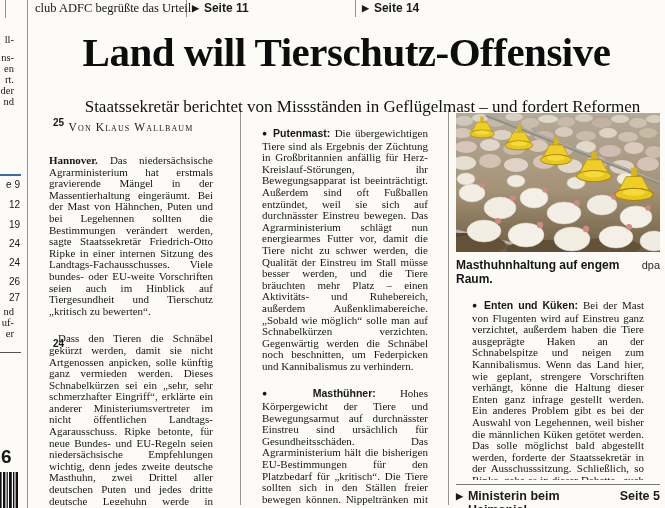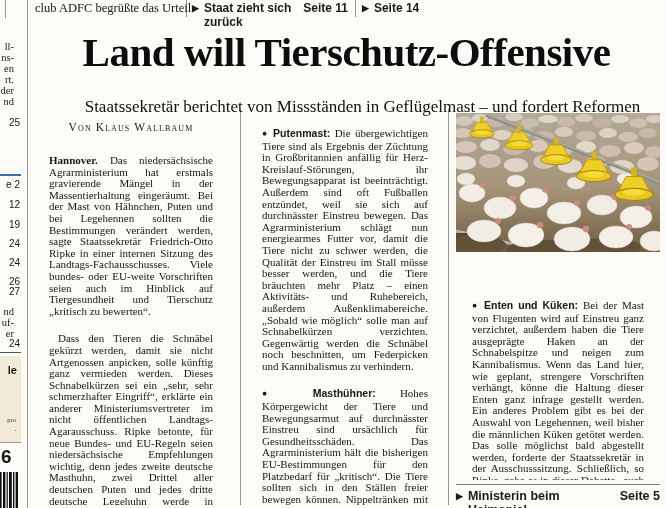--- a/index.html
+++ b/index.html
@@ -49,62 +49,57 @@
   .bottom-teaser{position:absolute;left:456px;top:489px;width:204px;display:flex;align-items:baseline;
     font-family:"Liberation Sans",sans-serif;font-size:12.5px;font-weight:600;color:#1b1b1b;}
   .bottom-teaser .arrow{font-size:9px;margin-right:5px;position:relative;top:-1px;}
   .bottom-teaser .t-label{flex:1;}
 
   
   .leftstrip{position:absolute;left:0;top:0;width:21px;height:508px;}
   .ls{position:absolute;width:20px;text-align:right;white-space:nowrap;}
   .ls.serif{font-size:10.5px;}
   .ls.num{font-family:"Liberation Sans",sans-serif;font-size:10px;}
-  .ls.bold{font-weight:normal;}
+  .ls.bold{font-weight:bold;padding-left:44px;}
   .blue-line{position:absolute;left:0;top:174px;width:21px;height:2px;background:#3b6ca8;}
   .ls-rule{position:absolute;left:0;top:352px;width:21px;height:1px;background:#555;}
   .ls-box{position:absolute;left:0;top:356px;width:21px;height:86px;background:#f0ead7;border-bottom:1px solid #9a968c;}
   .ls-box .bx1{position:absolute;right:4px;top:8px;font-family:"Liberation Sans",sans-serif;font-weight:bold;font-size:11px;}
   .ls-box .bx2{position:absolute;right:5px;top:60px;font-size:6.5px;color:#333;}
   .ls-box .bx3{position:absolute;right:5px;top:69px;font-size:6.5px;color:#333;}
   .big-num{position:absolute;left:1px;top:446px;font-family:"Liberation Sans",sans-serif;
     font-weight:bold;font-size:19px;}
   .barcode{position:absolute;left:0;top:472px;}
 </style>
 </head>
 <body>
 
 <div class="page">
 
   <div class="leftstrip">
-    <span class="ls serif" style="top:41px;width:14px">ll-</span>
+    <span class="ls serif" style="top:34px;width:14px">ll-</span>
     <span class="ls serif" style="top:52px;width:14px">ns-</span>
     <span class="ls serif" style="top:63px;width:14px">en</span>
     <span class="ls serif" style="top:74px;width:14px">rt.</span>
     <span class="ls serif" style="top:85px;width:14px">der</span>
     <span class="ls serif" style="top:96px;width:14px">nd</span>
     <span class="ls num bold" style="top:117px">25</span>
     <div class="blue-line"></div>
-    <span class="ls num" style="top:179px">e 2</span>
+    <span class="ls num" style="top:179px">e 9</span>
     <span class="ls num" style="top:199px">12</span>
     <span class="ls num" style="top:219px">19</span>
     <span class="ls num" style="top:238px">24</span>
     <span class="ls num" style="top:257px">24</span>
     <span class="ls num" style="top:276px">26</span>
-    <span class="ls num" style="top:286px">27</span>
+    <span class="ls num" style="top:292px">27</span>
     <span class="ls serif" style="top:306px;width:14px">nd</span>
     <span class="ls serif" style="top:317px;width:14px">uf-</span>
     <span class="ls serif" style="top:328px;width:14px">er</span>
     <span class="ls num bold" style="top:338px">24</span>
     <div class="ls-rule"></div>
-    <div class="ls-box">
-      <span class="bx1">le</span>
-      <span class="bx2">pro</span>
-      <span class="bx3">.</span>
-    </div>
     <span class="big-num">6</span>
     <svg class="barcode" width="18" height="36" viewBox="0 0 18 36">
       <rect x="0" y="0" width="18" height="36" fill="#ffffff"></rect>
       <rect x="0" y="0" width="1.6" height="36" fill="#111"></rect>
       <rect x="3" y="0" width="2.4" height="36" fill="#111"></rect>
       <rect x="6.6" y="0" width="1.2" height="36" fill="#111"></rect>
       <rect x="9" y="0" width="2.8" height="36" fill="#111"></rect>
       <rect x="13" y="0" width="1.4" height="36" fill="#111"></rect>
       <rect x="15.6" y="0" width="2.4" height="36" fill="#111"></rect>
     </svg>
@@ -113,21 +108,20 @@
   <div class="vline" style="left:5px;top:0;height:18px"></div>
   <div class="vline" style="left:27px;top:0;height:508px"></div>
   <div class="vline" style="left:186px;top:0;height:17px"></div>
   <div class="vline" style="left:355px;top:0;height:17px"></div>
   <div class="vline" style="left:240px;top:109px;height:396px"></div>
   <div class="vline" style="left:448px;top:109px;height:396px"></div>
 
   <span class="ts-serif">club ADFC begrüßte das Urteil.</span>
   <div class="teaser" style="left:192px;width:156px">
     <span class="arrow">▶</span>
-    <span class="t-label">Staat zieht sich zurück</span>
     <span class="page-ref">Seite 11</span>
   </div>
   <div class="teaser" style="left:362px;width:293px">
     <span class="arrow">▶</span>
     <span class="page-ref">Seite 14</span>
   </div>
 
   <h1 class="headline" style="margin:0">Land will Tierschutz-Offensive</h1>
   <h2 class="subheadline" style="margin:16px;font-weight:normal">Staatssekretär berichtet von Missständen in Geflügelmast – und fordert Reformen</h2>
   <div class="byline">Von Klaus Wallbaum</div>
@@ -263,20 +257,24 @@
         <g transform="translate(178,77) scale(1.12)">
             <rect x="-2.5" y="-20" width="5" height="9" fill="#d9b517"></rect>
             <polygon points="-7,-12 7,-12 14,1 -14,1" fill="#efcf26" stroke="#b6930e" stroke-width="0.8"></polygon>
             <ellipse cx="0" cy="4" rx="17" ry="5.5" fill="#e8c81f" stroke="#a8860b"></ellipse>
             <ellipse cx="0" cy="2.2" rx="10" ry="3" fill="#f4da3a"></ellipse>
           </g>
       </g>
     </svg>
   </div>
 
+  <div class="caption-row">
+    <span class="cap">Masthuhnhaltung auf engem Raum.</span>
+    <span class="credit">dpa</span>
+  </div>
 
   <div class="col" style="left:456px;top:284px;width:204px;height:196px">
     <p class="b-item"><span class="dot">●</span> <span class="b-label">Enten und Küken:</span> <span>Bei der Mast von Flugenten wird auf Einstreu ganz verzichtet, außerdem haben die Tiere ausgeprägte Haken an der Schnabelspitze und neigen zum Kannibalismus. Wenn das Land hier, wie geplant, strengere Vorschriften verhängt, könne die Haltung dieser Enten ganz infrage gestellt werden. Ein anderes Problem gibt es bei der Auswahl von Legehennen, weil bisher die männlichen Küken getötet werden. Das solle möglichst bald abgestellt werden, forderte der Staatssekretär in der Ausschusssitzung. Schließlich, so Ripke, gehe es in dieser Debatte „auch um die Mensch-Tier-Beziehung“.</span></p>
   </div>
 
   <div class="bt-rule"></div>
   <div class="bottom-teaser">
     <span class="arrow">▶</span>
     <span class="t-label">Ministerin beim Heimspiel</span>
     <span class="page-ref">Seite 5</span>

